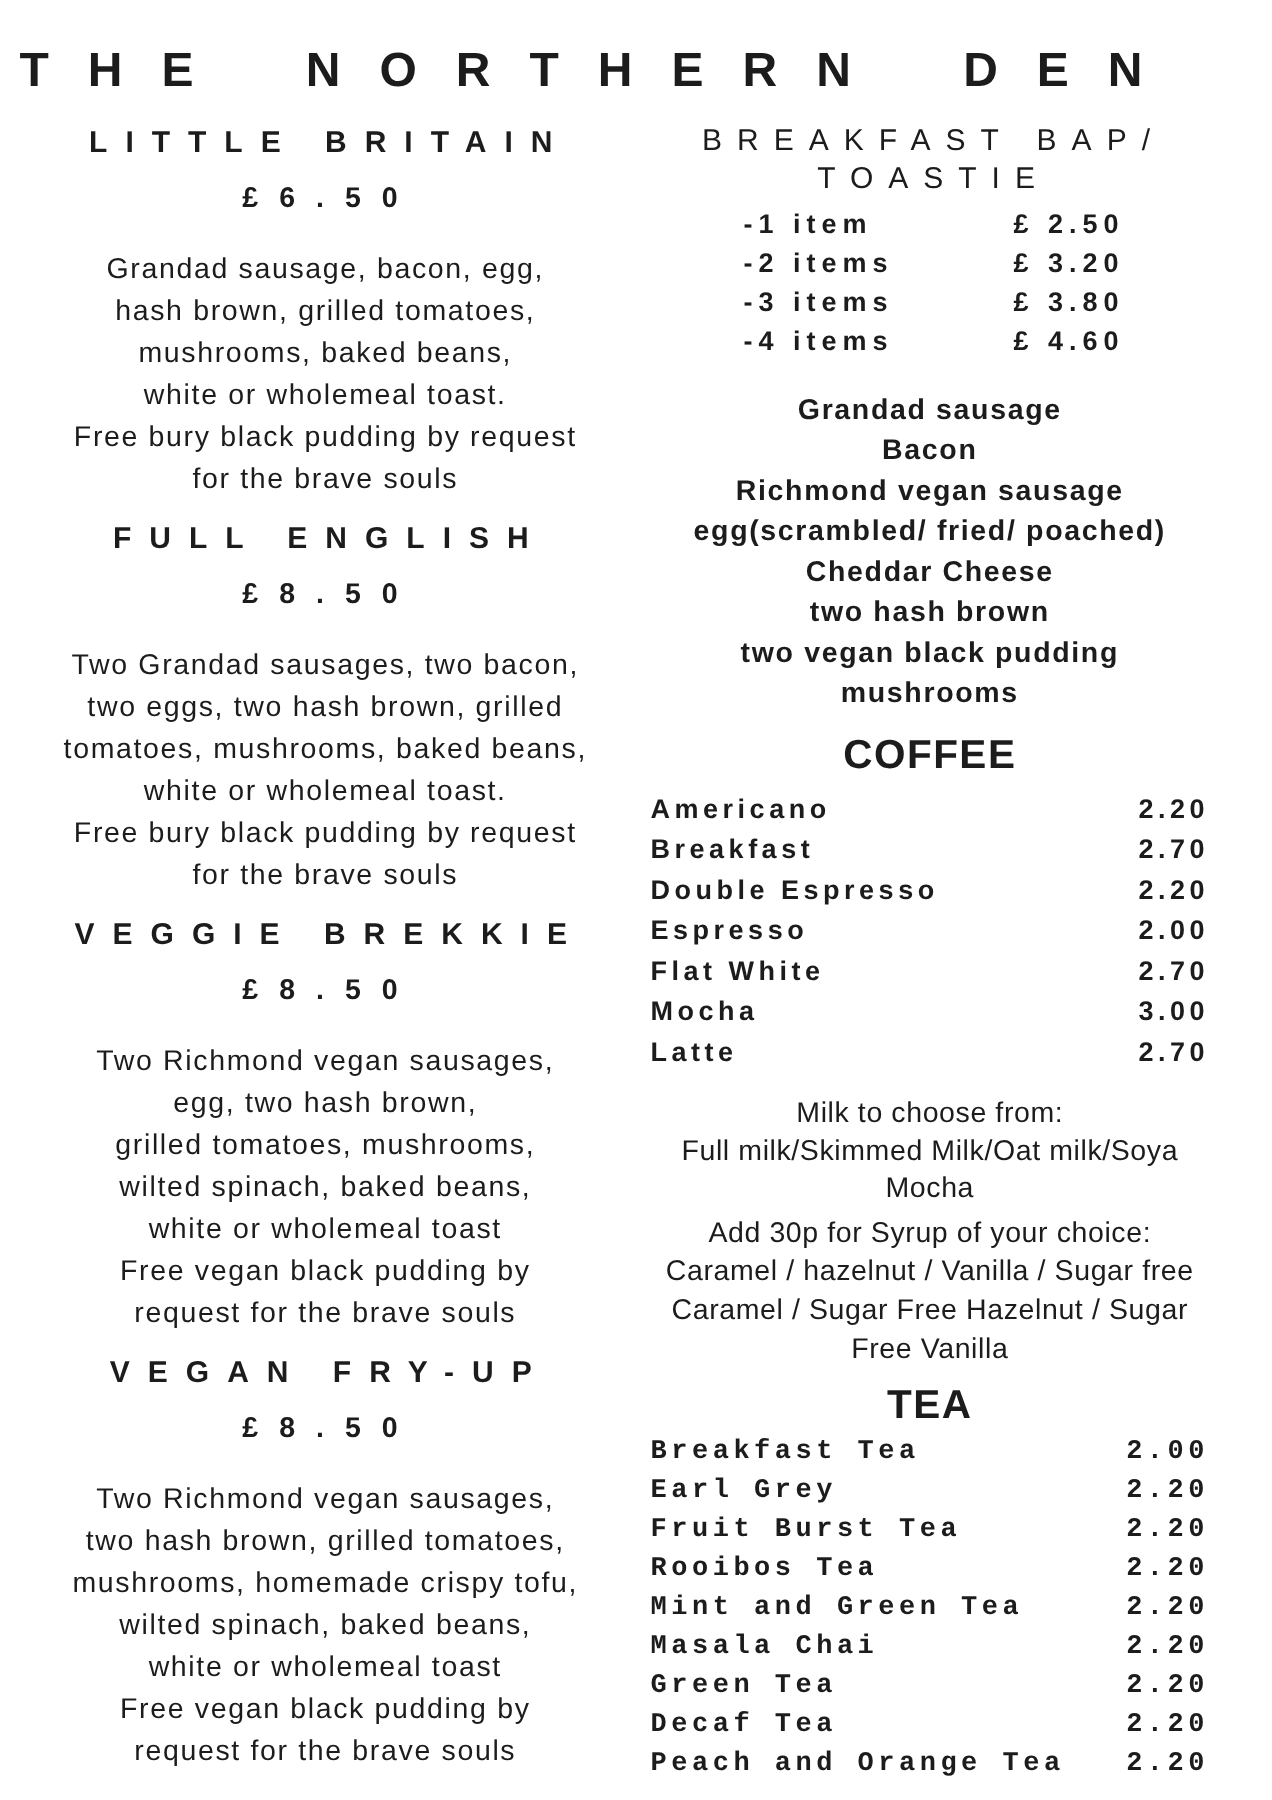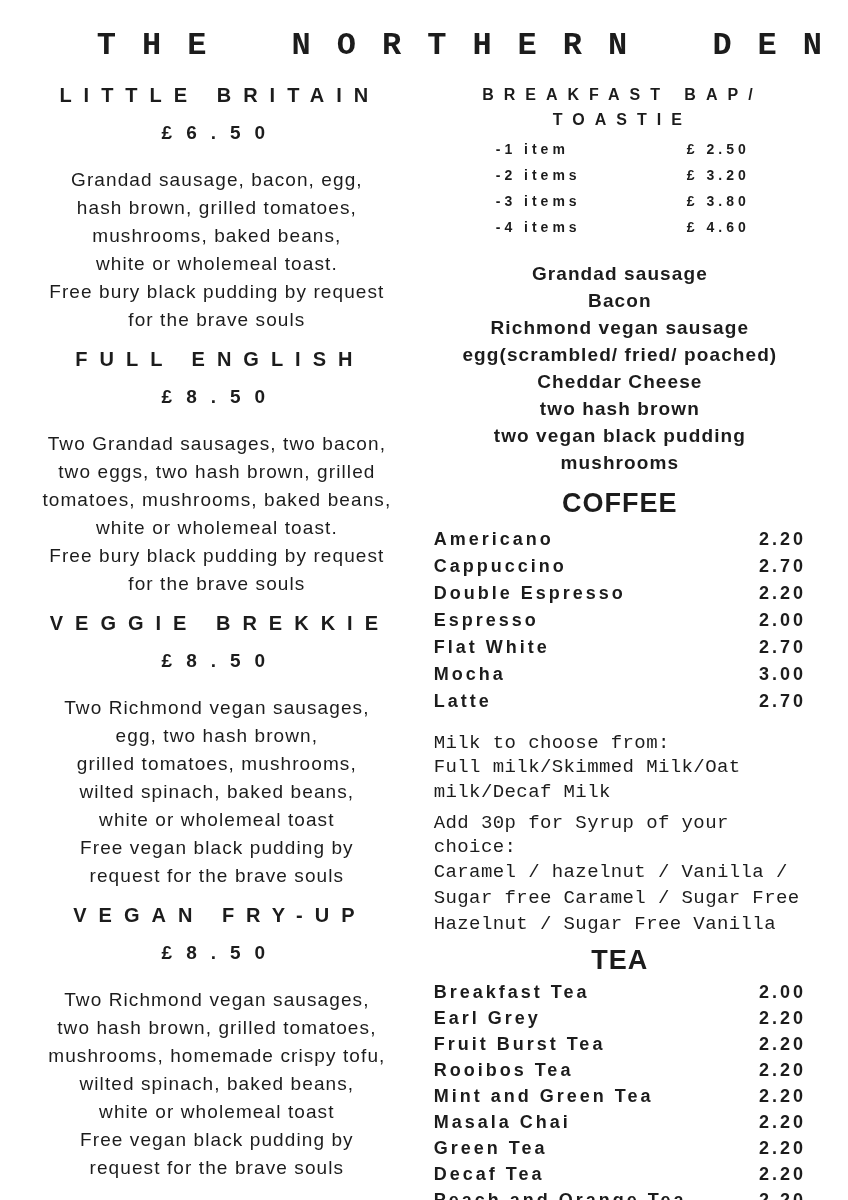--- a/index.html
+++ b/index.html
@@ -8,29 +8,28 @@
     width: 848px;
     height: 1200px;
     margin: 0 auto;
     color: #1c1c1c;
     font-family: "Liberation Sans", sans-serif;
     overflow: hidden;
   }
   .page { padding-top: 26px; }
 
   .menu-title {
-    text-align: right;
+    text-align: left;
     font-size: 32px;
     font-weight: 700;
     letter-spacing: 26px;
     word-spacing: 14px;
     line-height: 40px;
     margin-left: 13px; 
     white-space: nowrap;
-    font-family: Liberation Mono, monospace;
   }
 
   .columns { display: flex; margin-top: 8px; padding-left: 20px; }
   .col-left  { width: 424px; padding: 8px 20px 0 0; }
   .col-right { width: 424px; padding: 8px 42px 0 0; }
 
   
   .section + .section { margin-top: 12px; }
   .section-heading {
     text-align: center;
@@ -55,63 +54,63 @@
     font-size: 19px;
     letter-spacing: 1.1px;
     line-height: 28px;
     white-space: pre-line;
   }
   .section-desc { margin-top: 20px; }
 
   
   .bap-heading {
     text-align: center;
-    font-size: 16px;
-    font-weight: 700;
+    font-size: 20px;
+    font-weight: 400;
     letter-spacing: 10px;
     line-height: 25px;
     margin-left: 5px;
     white-space: pre-line;
   }
   .bap-items { margin-top: 4px; margin-left: 62px; width: 254px; }
   .bap-item-row {
     display: flex;
     justify-content: space-between;
-    font-size: 14px;
+    font-size: 18px;
     font-weight: 700;
     letter-spacing: 4px;
     line-height: 26px;
     gap: 16px;
   }
   .bap-fillings { margin-top: 20px; line-height: 27px; font-weight: bold; }
 
   .drink-heading {
     text-align: center;
     font-size: 27px;
     font-weight: 700;
     letter-spacing: 1px;
     line-height: 34px;
   }
   .coffee-heading { margin-top: 10px; }
   .tea-heading { margin-top: 6px; }
 
   .drink-list { margin-top: 6px; }
-  .tea-list { margin-top: 2px; }
+  .tea-list { margin-top: 2px; font-family: Liberation Mono, monospace; }
   .drink-row {
     display: flex;
     justify-content: space-between;
     font-weight: 700;
     letter-spacing: 3px;
     font-size: 18px;
     line-height: 27px;
   }
   .tea-list .drink-row { line-height: 26px; }
   .drink-row .price { letter-spacing: 3px; }
 
-  .note { font-size: 19px; letter-spacing: 0.4px; font-family: Liberation Mono, monospace; }
+  .note { text-align: center; font-size: 19px; letter-spacing: 0.4px; }
   .note-milk-title   { margin-top: 16px; line-height: 24px; }
   .note-milk-options { line-height: 25px; }
   .note-syrup-title  { margin-top: 6px; line-height: 24px; }
   .note-syrup-options{ line-height: 26px; }
 </style>
 </head>
 <body>
 
 <div class="page">
 
@@ -206,21 +205,21 @@
 
       <div>
         <div class="drink-heading coffee-heading">COFFEE</div>
 
         <div class="drink-list">
           <div class="drink-row">
             <span>Americano</span>
             <span class="price">2.20</span>
           </div>
           <div class="drink-row">
-            <span>Cappuccino</span>
+            <span>Breakfast</span>
             <span class="price">2.70</span>
           </div>
           <div class="drink-row">
             <span>Double Espresso</span>
             <span class="price">2.20</span>
           </div>
           <div class="drink-row">
             <span>Espresso</span>
             <span class="price">2.00</span>
           </div>
@@ -232,21 +231,21 @@
             <span>Mocha</span>
             <span class="price">3.00</span>
           </div>
           <div class="drink-row">
             <span>Latte</span>
             <span class="price">2.70</span>
           </div>
         </div>
 
         <div class="note note-milk-title">Milk to choose from:</div>
-        <div class="note note-milk-options">Full milk/Skimmed Milk/Oat milk/Decaf Milk</div>
+        <div class="note note-milk-options">Full milk/Skimmed Milk/Oat milk/Soya Mocha</div>
         <div class="note note-syrup-title">Add 30p for Syrup of your choice:</div>
         <div class="note note-syrup-options">Caramel / hazelnut / Vanilla / Sugar free Caramel / Sugar Free Hazelnut / Sugar Free Vanilla</div>
       </div>
 
       <div>
         <div class="drink-heading tea-heading">TEA</div>
 
         <div class="drink-list tea-list">
           <div class="drink-row">
             <span>Breakfast Tea</span>

